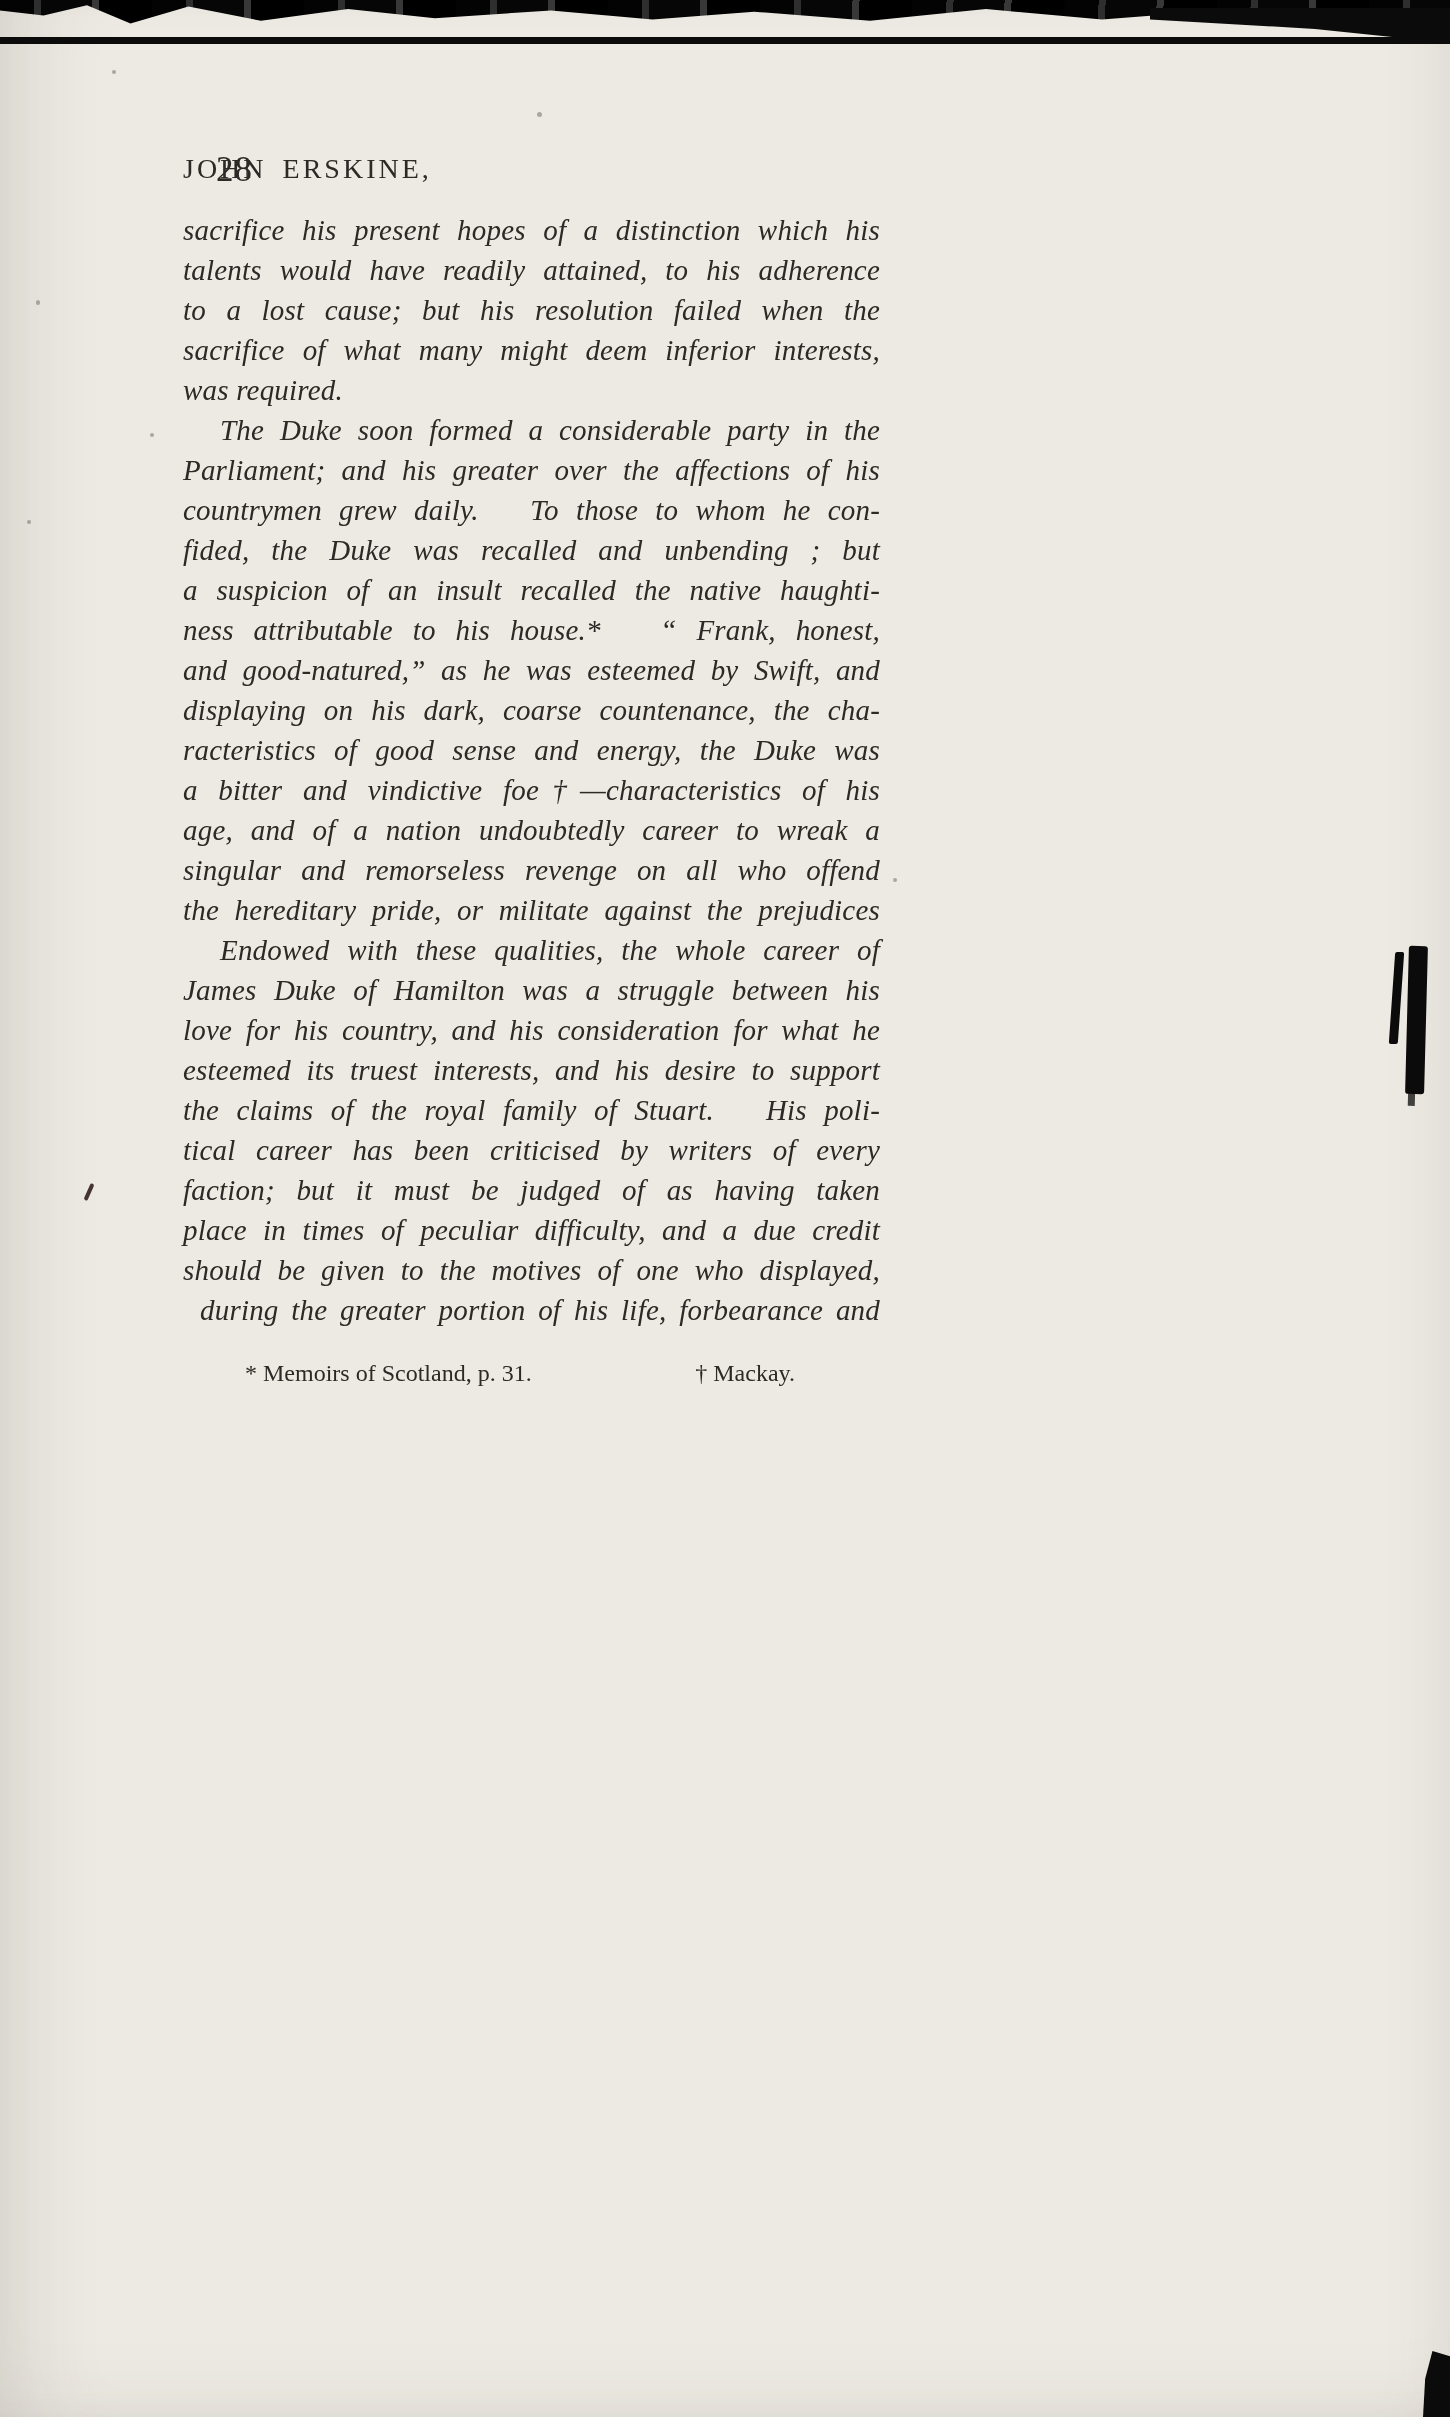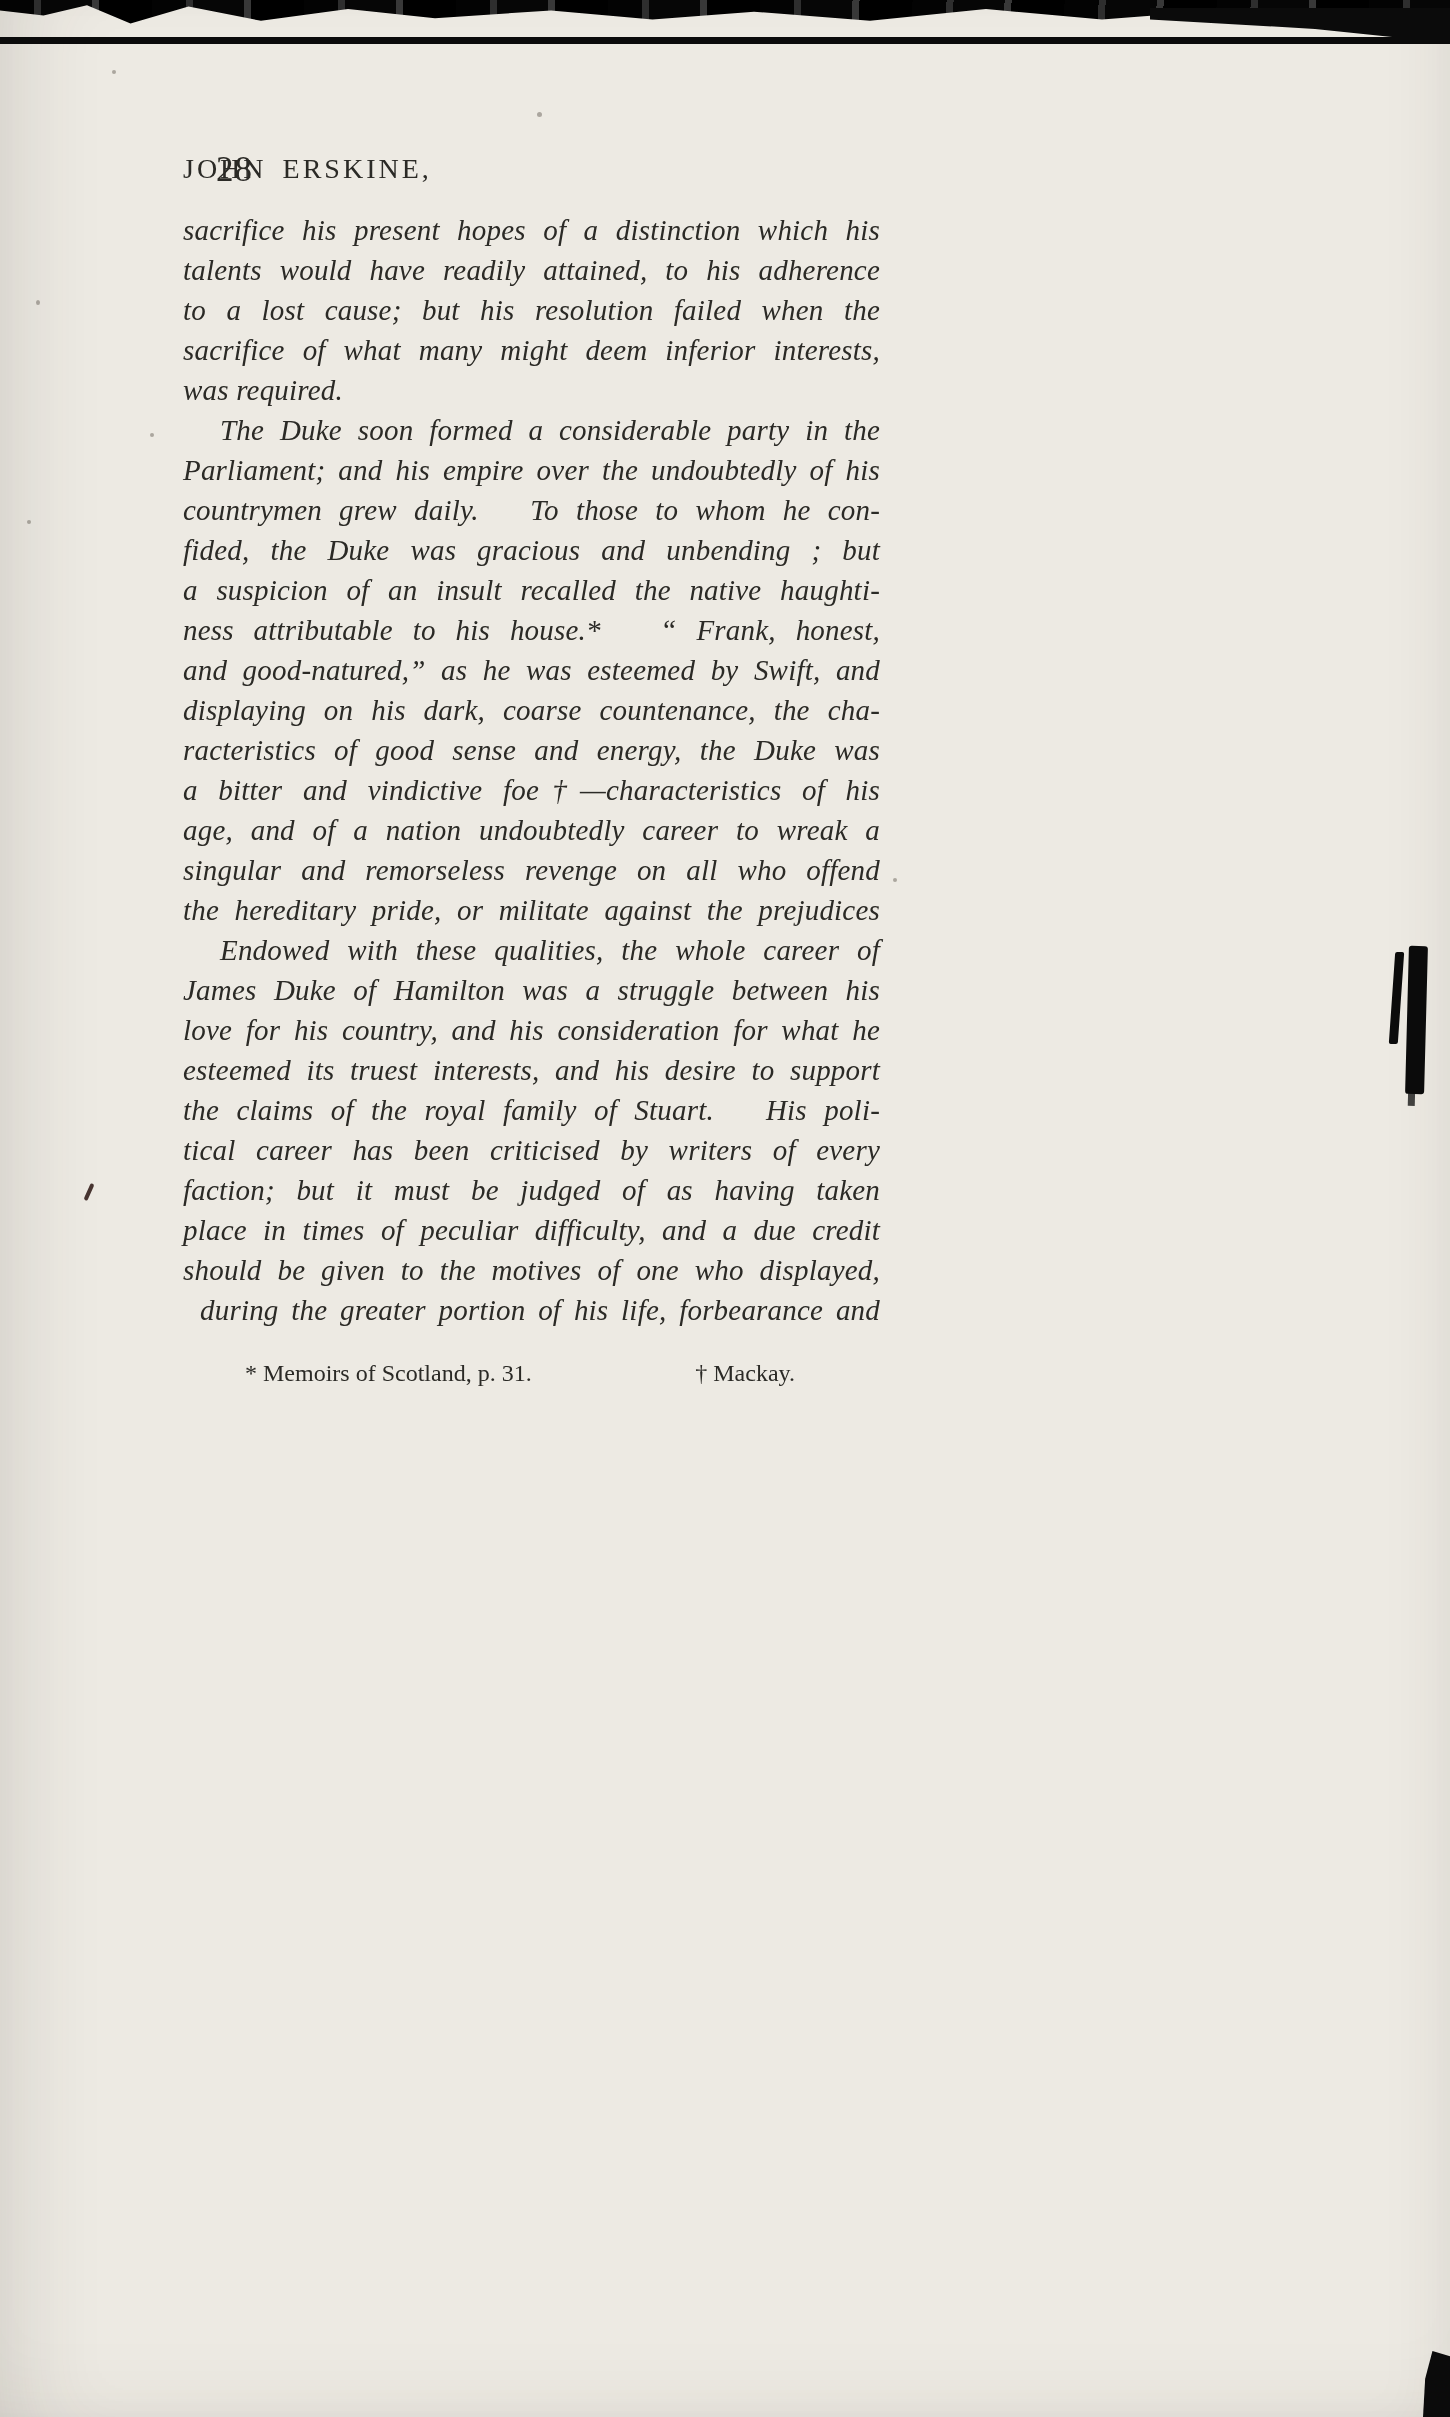--- a/index.html
+++ b/index.html
@@ -122,23 +122,23 @@
   <div class="body-text">
       <div class="paragraph">
         <div class="line first">sacrifice his present hopes of a distinction which his</div>
         <div class="line">talents would have readily attained, to his adherence</div>
         <div class="line">to a lost cause; but his resolution failed when the</div>
         <div class="line">sacrifice of what many might deem inferior interests,</div>
         <div class="line last">was required.</div>
       </div>
       <div class="paragraph indent">
         <div class="line first">The Duke soon formed a considerable party in the</div>
-        <div class="line">Parliament; and his empire over the undoubtedly of his</div>
+        <div class="line">Parliament; and his greater over the affections of his</div>
         <div class="line">countrymen grew daily. &nbsp; To those to whom he con-</div>
-        <div class="line">fided, the Duke was gracious and unbending ; but</div>
+        <div class="line">fided, the Duke was recalled and unbending ; but</div>
         <div class="line">a suspicion of an insult recalled the native haughti-</div>
         <div class="line">ness attributable to his house.* &nbsp; “ Frank, honest,</div>
         <div class="line">and good-natured,” as he was esteemed by Swift, and</div>
         <div class="line">displaying on his dark, coarse countenance, the cha-</div>
         <div class="line">racteristics of good sense and energy, the Duke was</div>
         <div class="line">a bitter and vindictive foe†—characteristics of his</div>
         <div class="line">age, and of a nation undoubtedly career to wreak a</div>
         <div class="line">singular and remorseless revenge on all who offend</div>
         <div class="line">the hereditary pride, or militate against the prejudices</div>
       </div>

